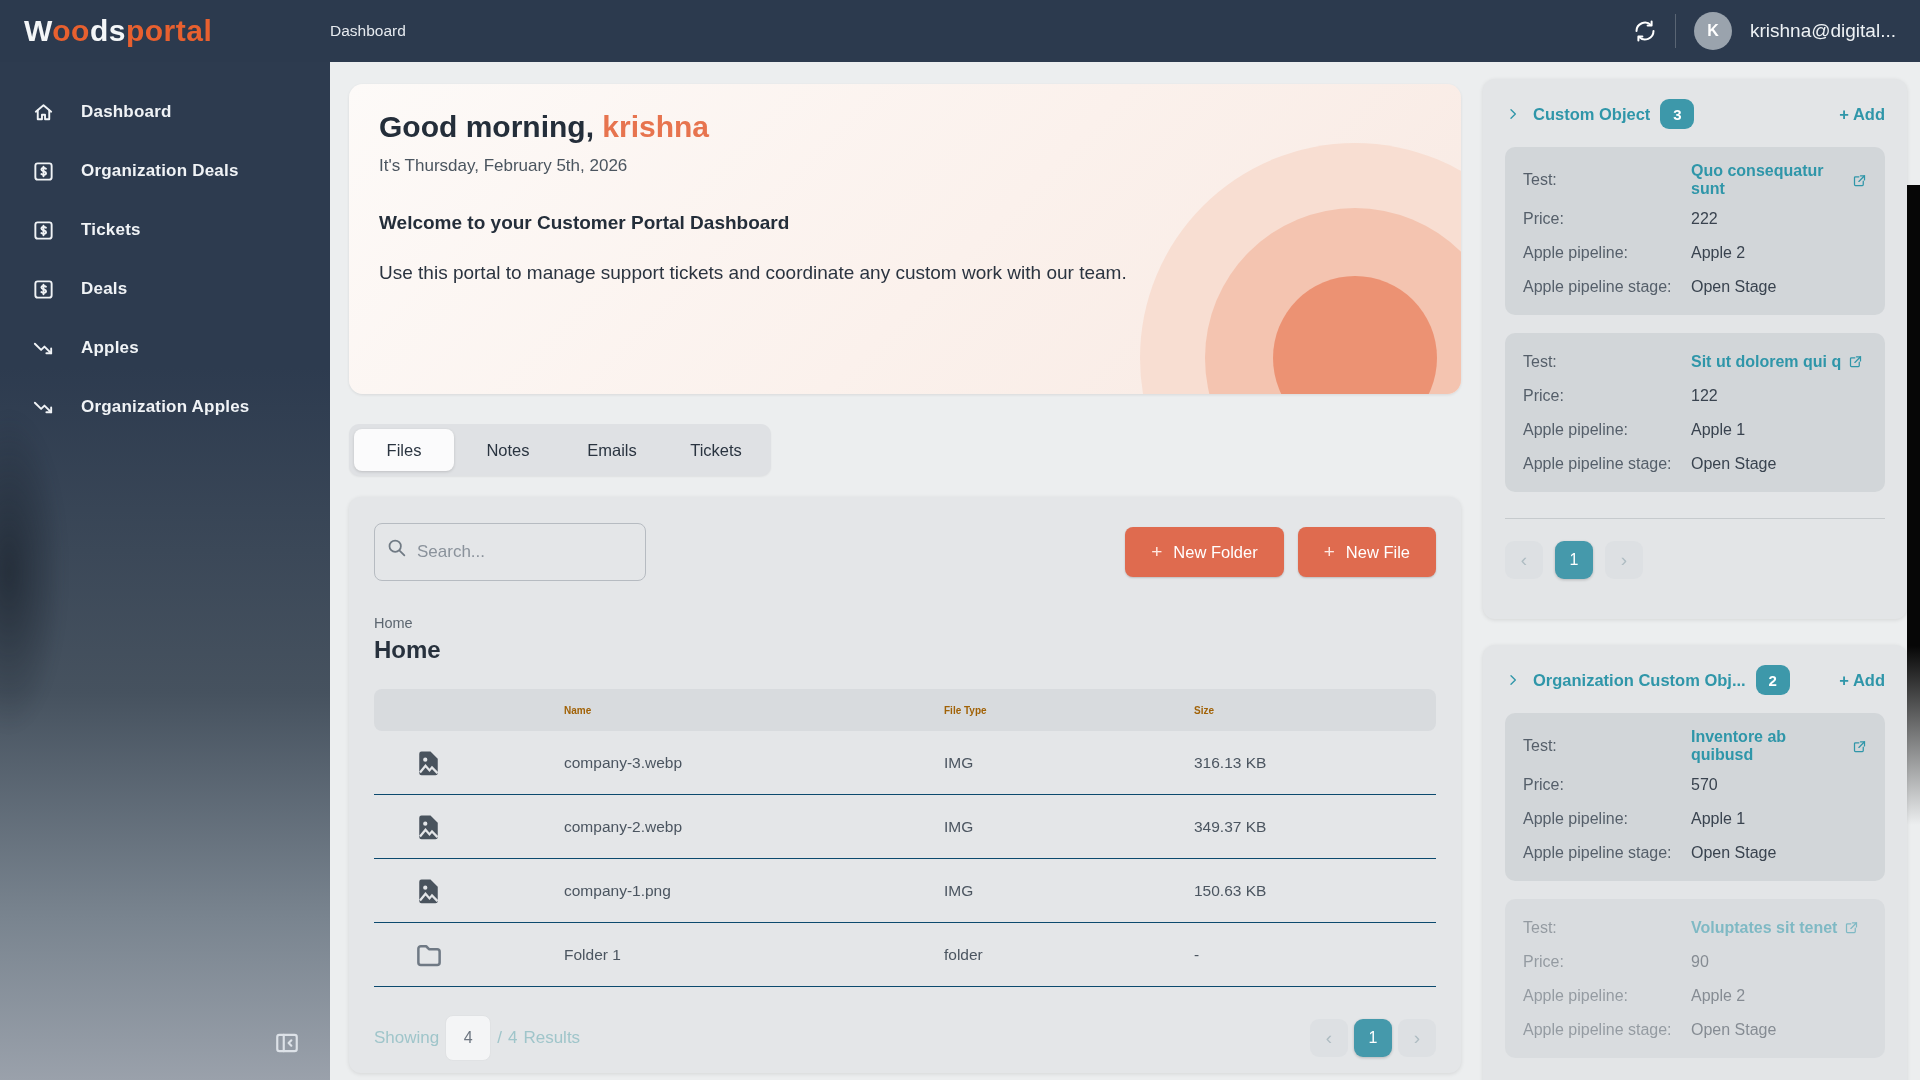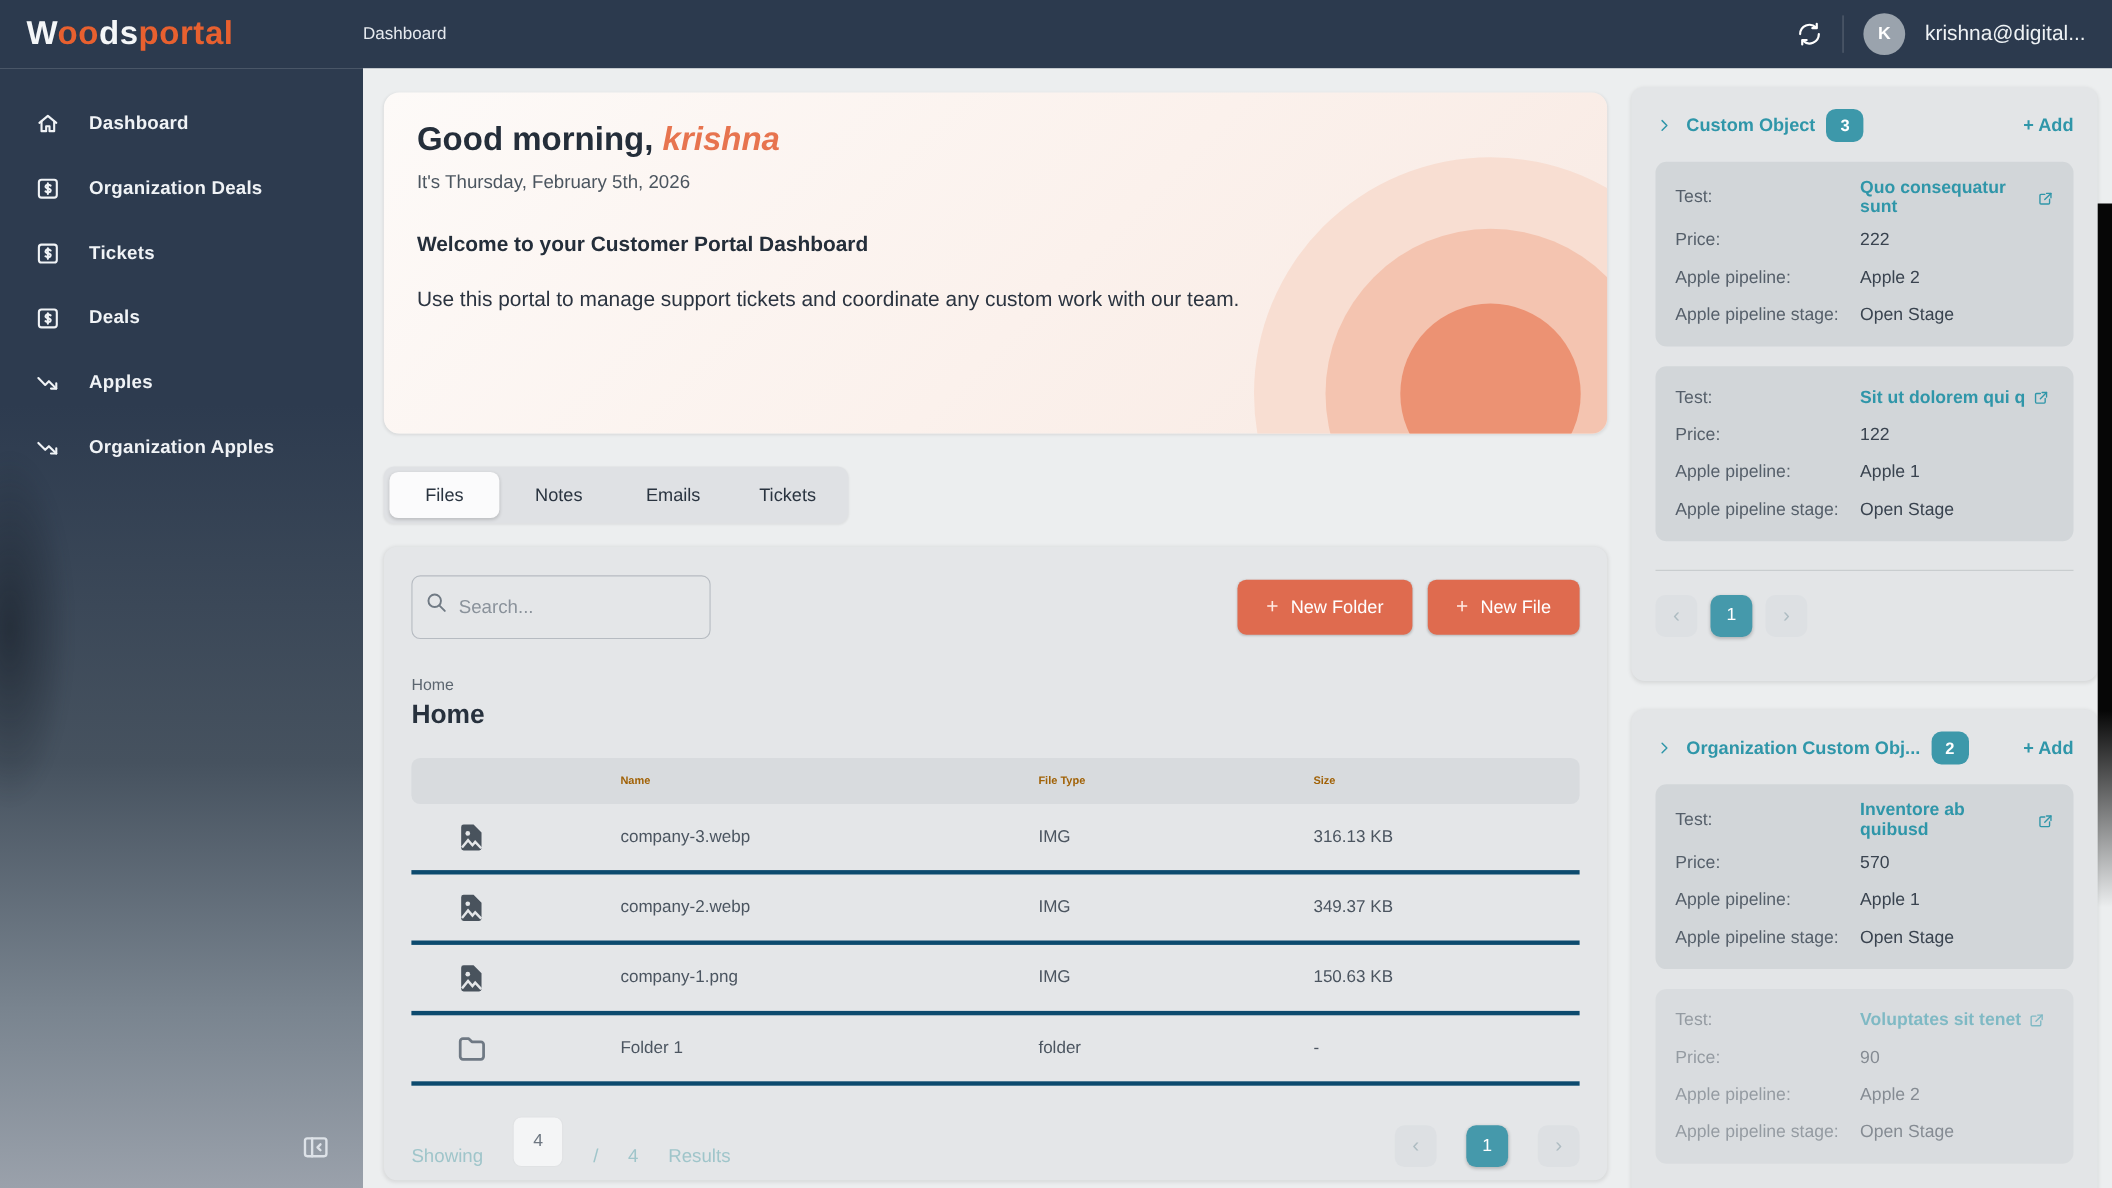--- a/index.html
+++ b/index.html
@@ -36,21 +36,21 @@
   .main { position:absolute; left:330px; top:62px; width:1153px; height:1018px; }
 
   .welcome { position:absolute; left:19px; top:22px; width:1112px; height:310px; border-radius:14px;
              background:linear-gradient(135deg,#fdfaf8 0%,#fbf1ec 55%,#f8e9e2 100%);
              box-shadow:0 1px 3px rgba(0,0,0,.09); overflow:hidden; padding:26px 30px; }
   .circ { position:absolute; border-radius:50%; }
   .c1 { width:430px; height:430px; right:-109px; bottom:-179px; background:#f8ded2; }
   .c2 { width:300px; height:300px; right:-44px; bottom:-114px; background:#f4c4b0; }
   .c3 { width:164px; height:164px; right:24px; bottom:-46px; background:#ec9273; }
   .greet { position:relative; font-size:30px; font-weight:800; color:#242e3a; }
-  .greet .orange { color:#e7744f;font-style:italic; }
+  .greet .orange { color:#e7744f; }
   .wdate { position:relative; margin-top:12px; font-size:17px; color:#4b555f; }
   .wsub { position:relative; margin-top:36px; font-size:19px; font-weight:700; color:#242e3a; }
   .wbody { position:relative; margin-top:28px; font-size:19px; color:#2b3440; }
 
   .tabs { position:absolute; left:19px; top:362px; width:422px; height:52px; background:#dfe1e4;
           border-radius:10px; padding:5px; display:flex; gap:4px; box-shadow:0 1px 2px rgba(0,0,0,.06); }
   .tab { flex:1; display:flex; align-items:center; justify-content:center; font-size:16.5px; color:#2a3440;
          border-radius:8px; cursor:pointer; }
   .tab.active { background:#fbfbfc; box-shadow:0 1px 3px rgba(0,0,0,.15); font-weight:500; }
 
@@ -67,25 +67,25 @@
           font-size:16.5px; font-family:inherit; display:flex; align-items:center; gap:11px; cursor:pointer;
           box-shadow:0 1px 2px rgba(0,0,0,.18); }
   .obtn .plus { font-size:19px; color:#ffe9e2; }
 
   .crumb { margin-top:34px; font-size:14.5px; color:#5c6670; }
   .ptitle { margin-top:5px; font-size:24px; font-weight:800; color:#27313d; }
 
   .thead { margin-top:25px; display:grid; grid-template-columns:190px 380px 250px 1fr; align-items:center;
            height:42px; background:#d8dbde; border-radius:8px; font-size:10px; font-weight:700; color:#a16207; }
   .trow  { display:grid; grid-template-columns:190px 380px 250px 1fr; align-items:center; height:64px;
-           border-bottom:4px solid #0c4a6e; font-size:15.5px; color:#4b5560; cursor:pointer; }
+           border-bottom:1px solid #0c4a6e; font-size:15.5px; color:#4b5560; cursor:pointer; }
   .cell-icon { margin-left:40px; width:30px; height:30px; color:#49535d; }
   .cell-icon.folder { color:#6f7984; }
 
-  .tfoot { margin-top:28px; display:flex; align-items:flex-end; gap:27px; font-size:17px; color:#9fc5ca; }
+  .tfoot { margin-top:28px; display:flex; align-items:center; gap:6px; font-size:17px; color:#9fc5ca; }
   .count-box { width:46px; height:46px; background:#f4f5f6; border:1px solid #e0e2e4; border-radius:8px;
                display:flex; align-items:center; justify-content:center; font-size:16px; color:#6d7681; cursor:pointer; }
   .tfoot .spacer { flex:1; }
   .pgbtn { width:38px; height:38px; border-radius:9px; background:#dde0e3; color:#aebcc2; display:flex;
            align-items:center; justify-content:center; font-size:19px; cursor:pointer; }
   .pgbtn.active { background:#4599ab; color:#fff; box-shadow:0 1px 3px rgba(0,0,0,.2); font-size:16px; }
 
   
   .rsection { position:absolute; left:1483px; width:424px; background:#e3e5e7; border-radius:12px;
               box-shadow:0 1px 4px rgba(0,0,0,.10); padding:20px 22px; }

